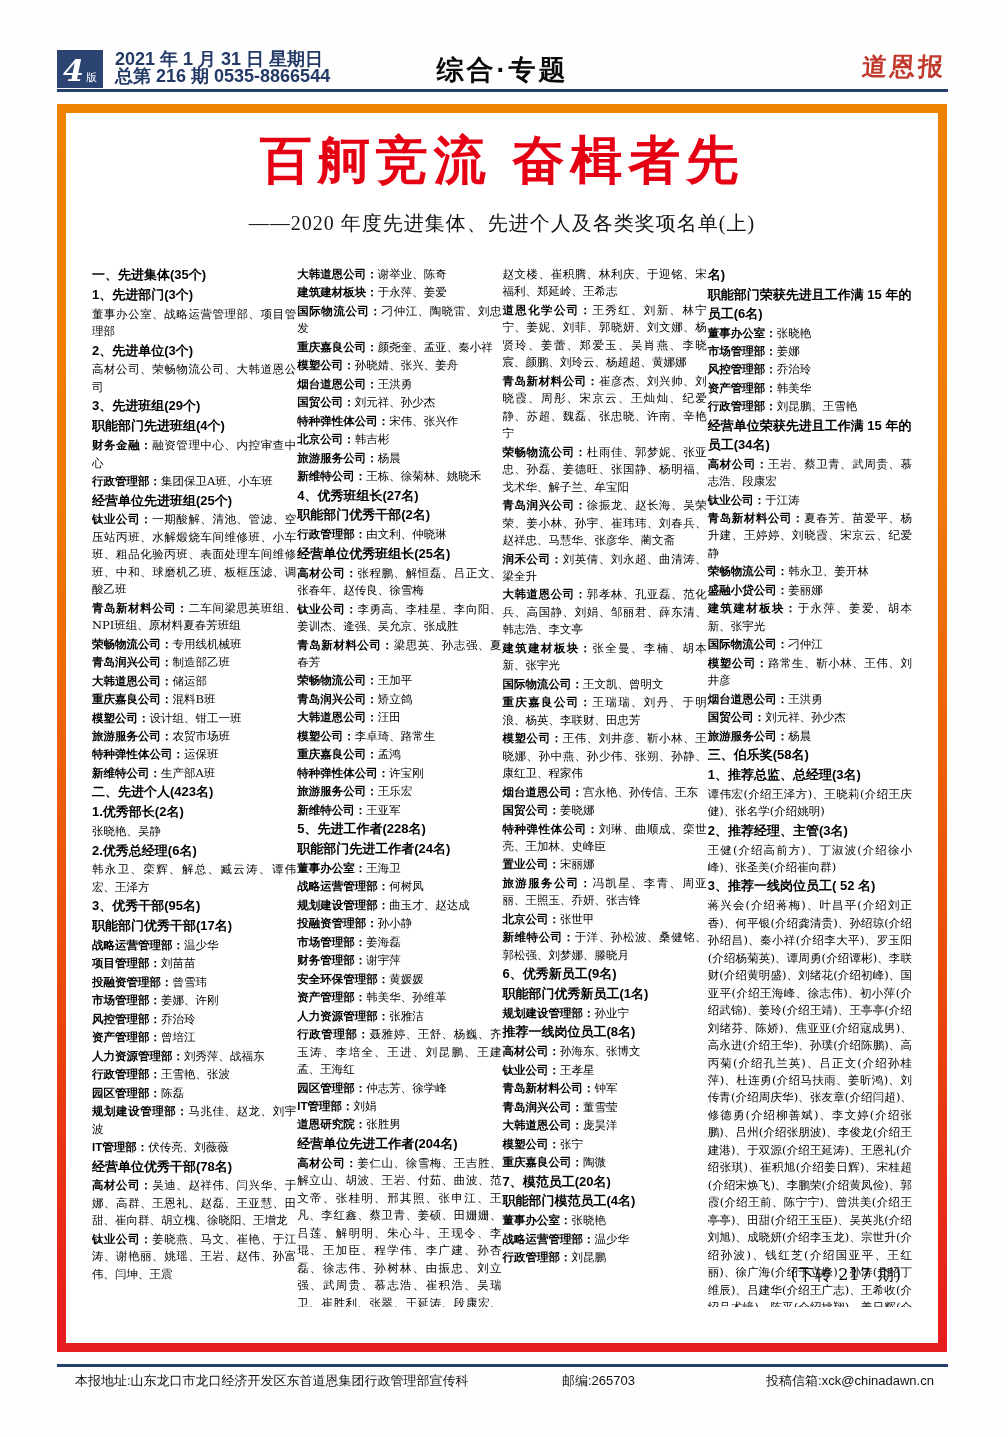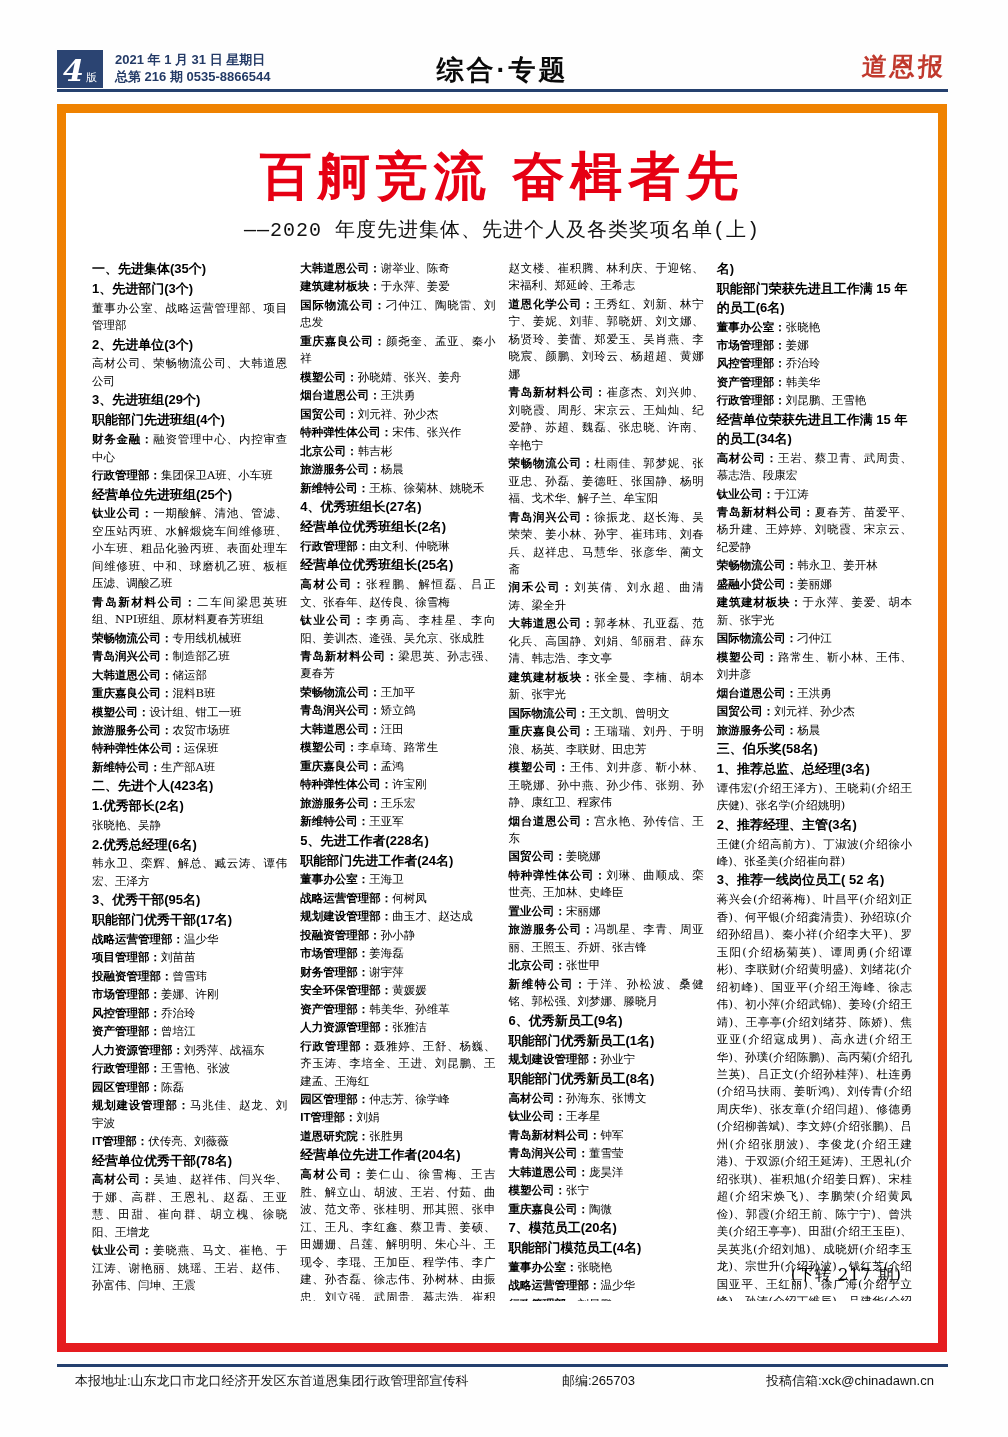--- a/index.html
+++ b/index.html
@@ -6,41 +6,41 @@
   body{width:1008px;height:1437px;position:relative;font-family:"DejaVu Serif",serif;color:#000;}
   .page{position:absolute;inset:0;background:#fefefe;}
 
   
   .header{position:absolute;left:57px;top:50px;width:891px;height:38px;}
   .badge{position:absolute;left:0;top:0;width:46px;height:38px;background:#2b4472;color:#fff;
          display:flex;align-items:flex-end;justify-content:center;}
   .badge .num{font-size:30px;font-style:italic;font-weight:bold;line-height:34px;font-family:"DejaVu Serif",serif;}
   .badge .ban{font-size:11px;margin:0 0 3px 2px;font-family:"Liberation Sans",sans-serif;}
   .issue{position:absolute;left:58px;top:1px;font-family:"Liberation Sans",sans-serif;
-         font-size:13px;font-weight:bold;color:#233a66;line-height:17px;}
+         font-size:18px;font-weight:bold;color:#233a66;line-height:17px;}
   .section-title{position:absolute;left:0;right:0;top:2px;text-align:center;
          font-family:"Liberation Sans",sans-serif;font-size:27px;font-weight:bold;letter-spacing:3px;color:#0a0a0a;}
   .masthead{position:absolute;right:2px;top:0;font-size:25px;font-weight:bold;color:#c0392d;
          font-family:"DejaVu Serif",serif;letter-spacing:3px;transform:skewX(-4deg);}
   .header-rule{position:absolute;left:57px;top:89px;width:891px;height:3px;background:#24406e;}
 
   
   .frame{position:absolute;left:57px;top:104px;width:890px;height:1248px;box-sizing:border-box;
          background:linear-gradient(180deg,#ef8200 0%,#ee7b04 30%,#e94a0a 70%,#e51c20 100%);
          padding:9px;}
   .inner{background:#fff;width:100%;height:100%;box-sizing:border-box;position:relative;
-         padding:28px 26px 10px 26px;overflow:hidden;}
+         padding:12px 26px 10px 26px;overflow:hidden;}
 
   .art-title{text-align:center;color:#e60013;font-family:"Liberation Sans",sans-serif;
          font-weight:bold;font-size:52px;letter-spacing:6px;line-height:58px;margin-top:6px;}
-  .art-subtitle{text-align:center;font-size:20px;margin-top:11px;letter-spacing:1px;color:#111;
-         font-family:Liberation Mono, monospace;}
-
-  
-  .cols{display:flex;gap:13px;margin-top:16px;height:1042px;overflow:hidden;}
+  .art-subtitle{text-align:center;font-size:20px;margin-top:21px;letter-spacing:1px;color:#111;
+         font-family:Liberation Serif, serif;}
+
+  
+  .cols{display:flex;gap:1px;margin-top:28px;height:1042px;overflow:hidden;}
   .col{flex:1 1 0;min-width:0;font-size:11.5px;line-height:1.52;text-align:justify;}
   .col p{margin:1px 0;}
   .blk-h{font-family:"Liberation Sans",sans-serif;font-weight:bold;font-size:13px;line-height:1.45;text-align:left;}
   .blk-e b{font-family:"Liberation Sans",sans-serif;font-weight:bold;}
   .cont-note{position:absolute;right:36px;bottom:57px;font-size:16px;letter-spacing:1px;}
 
   
   .footer-rule{position:absolute;left:57px;top:1364px;width:891px;height:3px;background:#24406e;}
   .footer{position:absolute;left:57px;top:1372px;width:891px;display:flex;
           font-family:"Liberation Sans",sans-serif;font-size:13px;color:#111;}
@@ -122,21 +122,21 @@
             <p class="blk-e"><b>国际物流公司：</b>刁仲江、陶晓雷、刘忠发</p>
             <p class="blk-e"><b>重庆嘉良公司：</b>颜尧奎、孟亚、秦小祥</p>
             <p class="blk-e"><b>模塑公司：</b>孙晓婧、张兴、姜舟</p>
             <p class="blk-e"><b>烟台道恩公司：</b>王洪勇</p>
             <p class="blk-e"><b>国贸公司：</b>刘元祥、孙少杰</p>
             <p class="blk-e"><b>特种弹性体公司：</b>宋伟、张兴作</p>
             <p class="blk-e"><b>北京公司：</b>韩吉彬</p>
             <p class="blk-e"><b>旅游服务公司：</b>杨晨</p>
             <p class="blk-e"><b>新维特公司：</b>王栋、徐菊林、姚晓禾</p>
             <p class="blk-h">4、优秀班组长(27名)</p>
-            <p class="blk-h">经营单位优秀班组长(2名)</p>
+            <p class="blk-h">职能部门优秀干部(2名)</p>
             <p class="blk-e"><b>行政管理部：</b>由文利、仲晓琳</p>
             <p class="blk-h">经营单位优秀班组长(25名)</p>
             <p class="blk-e"><b>高材公司：</b>张程鹏、解恒磊、吕正文、张春年、赵传良、徐雪梅</p>
             <p class="blk-e"><b>钛业公司：</b>李勇高、李桂星、李向阳、姜训杰、逄强、吴允京、张成胜</p>
             <p class="blk-e"><b>青岛新材料公司：</b>梁思英、孙志强、夏春芳</p>
             <p class="blk-e"><b>荣畅物流公司：</b>王加平</p>
             <p class="blk-e"><b>青岛润兴公司：</b>矫立鸽</p>
             <p class="blk-e"><b>大韩道恩公司：</b>汪田</p>
             <p class="blk-e"><b>模塑公司：</b>李卓琦、路常生</p>
             <p class="blk-e"><b>重庆嘉良公司：</b>孟鸿</p>
@@ -176,21 +176,21 @@
             <p class="blk-e"><b>烟台道恩公司：</b>宫永艳、孙传信、王东</p>
             <p class="blk-e"><b>国贸公司：</b>姜晓娜</p>
             <p class="blk-e"><b>特种弹性体公司：</b>刘琳、曲顺成、栾世亮、王加林、史峰臣</p>
             <p class="blk-e"><b>置业公司：</b>宋丽娜</p>
             <p class="blk-e"><b>旅游服务公司：</b>冯凯星、李青、周亚丽、王照玉、乔妍、张吉锋</p>
             <p class="blk-e"><b>北京公司：</b>张世甲</p>
             <p class="blk-e"><b>新维特公司：</b>于洋、孙松波、桑健铭、郭松强、刘梦娜、滕晓月</p>
             <p class="blk-h">6、优秀新员工(9名)</p>
             <p class="blk-h">职能部门优秀新员工(1名)</p>
             <p class="blk-e"><b>规划建设管理部：</b>孙业宁</p>
-            <p class="blk-h">职能部门优秀新员工(8名)</p>
+            <p class="blk-h">推荐一线岗位员工(8名)</p>
             <p class="blk-e"><b>高材公司：</b>孙海东、张博文</p>
             <p class="blk-e"><b>钛业公司：</b>王孝星</p>
             <p class="blk-e"><b>青岛新材料公司：</b>钟军</p>
             <p class="blk-e"><b>青岛润兴公司：</b>董雪莹</p>
             <p class="blk-e"><b>大韩道恩公司：</b>庞昊洋</p>
             <p class="blk-e"><b>模塑公司：</b>张宁</p>
             <p class="blk-e"><b>重庆嘉良公司：</b>陶微</p>
             <p class="blk-h">7、模范员工(20名)</p>
             <p class="blk-h">职能部门模范员工(4名)</p>
             <p class="blk-e"><b>董事办公室：</b>张晓艳</p>

